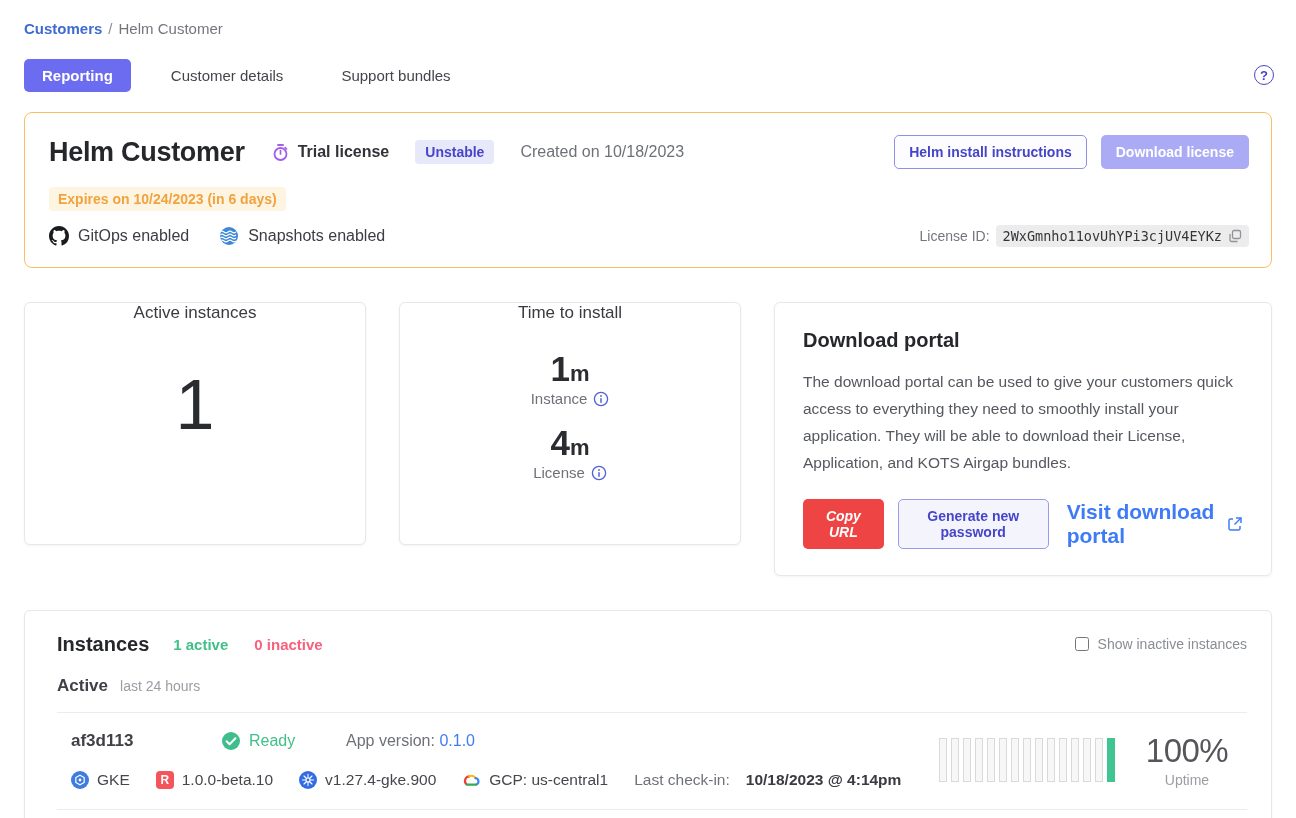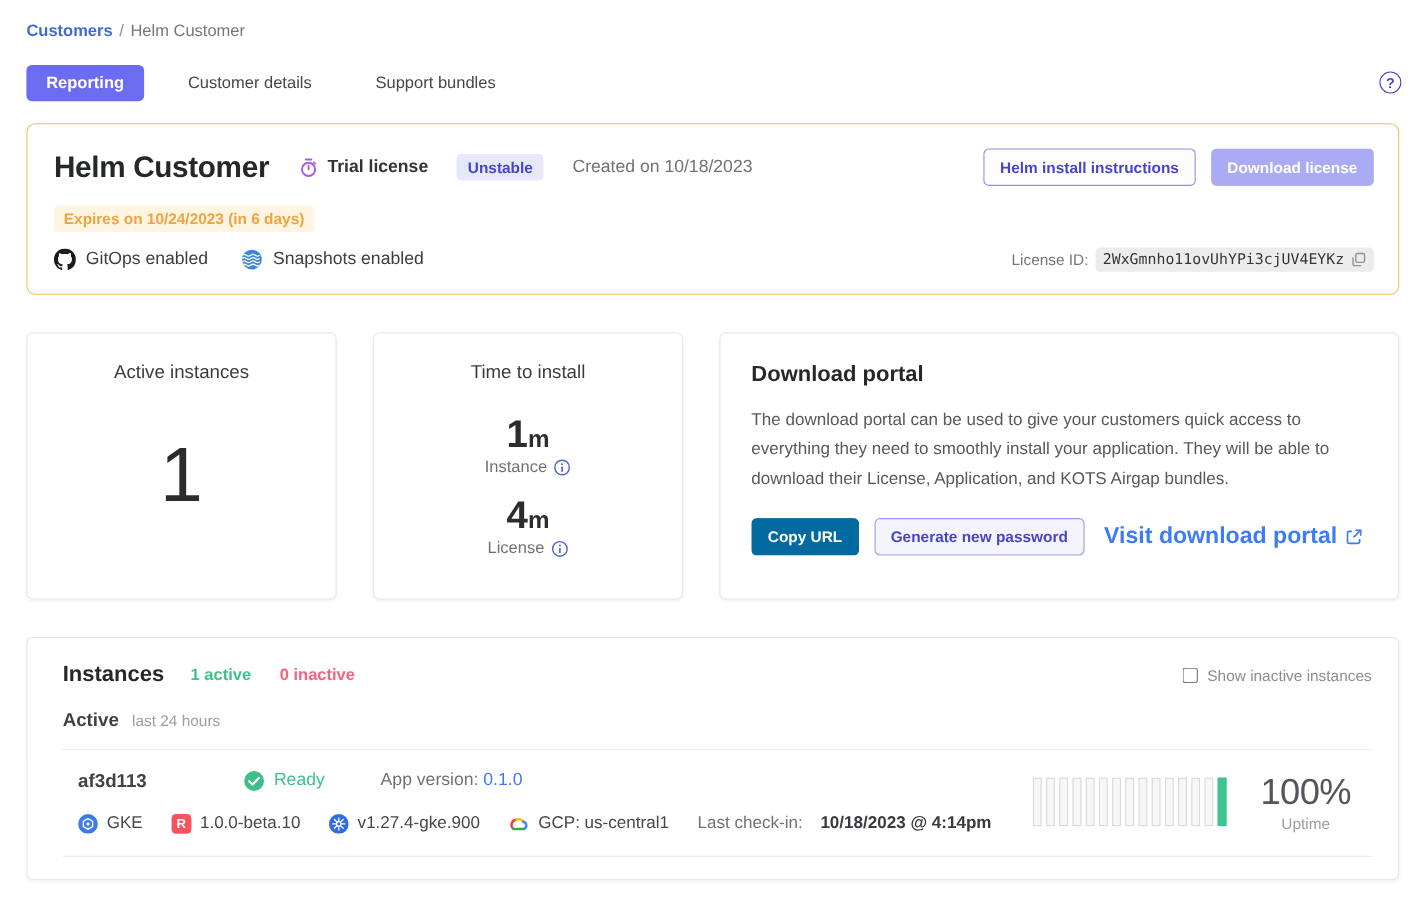--- a/index.html
+++ b/index.html
@@ -33,34 +33,34 @@
   .lc-row3 { display:flex; align-items:center; margin-top:14px; }
   .feature { display:flex; align-items:center; gap:9px; font-size:16px; color:#3c3d42; }
   .feature + .feature { margin-left:30px; }
   .lc-license { margin-left:auto; display:flex; align-items:center; font-size:14px; color:#74767c; }
   .license-chip { display:flex; align-items:center; gap:6px; margin-left:6px; background:#ececec; border-radius:4px; padding:3px 7px; font-family:"DejaVu Sans Mono", monospace; font-size:13.5px; color:#35363a; }
   .copy-icon { cursor:pointer; display:inline-flex; opacity:.75; }
 
   
   .stats-row { display:flex; margin:34px 12px 0 12px; gap:33px; }
   .card { background:#fff; border:1px solid #e8e8e8; border-radius:6px; box-shadow:0 1px 3px rgba(0,0,0,0.05); }
-  .stat-card { width:282px; height:243px; text-align:center; padding-top:26px; }
+  .stat-card { width:342px; height:243px; text-align:center; }
   .stat-title { font-size:17px; color:#3a3b40; }
   .big-number { font-size:70px; font-weight:400; color:#2b2c30; margin-top:42px; }
   .tti-value { margin-top:28px; font-size:35px; font-weight:600; color:#2b2c30; line-height:1; }
   .tti-value .unit { font-size:22px; }
   .tti-label { margin-top:4px; font-size:15px; color:#6e7178; display:flex; align-items:center; justify-content:center; gap:6px; }
   .tti-group2 { margin-top:18px; }
 
   
   .dp-card { flex:1; padding:26px 28px; }
   .dp-title { font-size:20px; font-weight:700; color:#26272b; }
   .dp-desc { margin-top:16px; font-size:15.5px; color:#55585e; line-height:1.75; max-width:580px; }
   .dp-actions { margin-top:22px; display:flex; align-items:center; gap:14px; }
-  .btn-primary { background:#0369a1; color:#fff; }
+  .btn-primary { background:#ef4444; color:#fff;font-style:italic; }
   .btn-lavender { background:#f4f4fd; border-color:#9b9bec; color:#4645c9; }
   .dp-link { display:flex; align-items:center; gap:7px; color:#3e7bf6; font-size:21px; font-weight:600; cursor:pointer; margin-left:4px; }
 
   
   .instances-card { margin:34px 12px 0 12px; padding:22px 24px 20px 32px; }
   .inst-header { display:flex; align-items:center; }
   .inst-title { font-size:20px; font-weight:700; color:#26272b; }
   .count-active { margin-left:24px; font-size:15px; font-weight:600; color:#41c08a; }
   .count-inactive { margin-left:26px; font-size:15px; font-weight:600; color:#f7617e; }
   .show-inactive { margin-left:auto; display:flex; align-items:center; gap:9px; font-size:14px; color:#8a8d92; }

